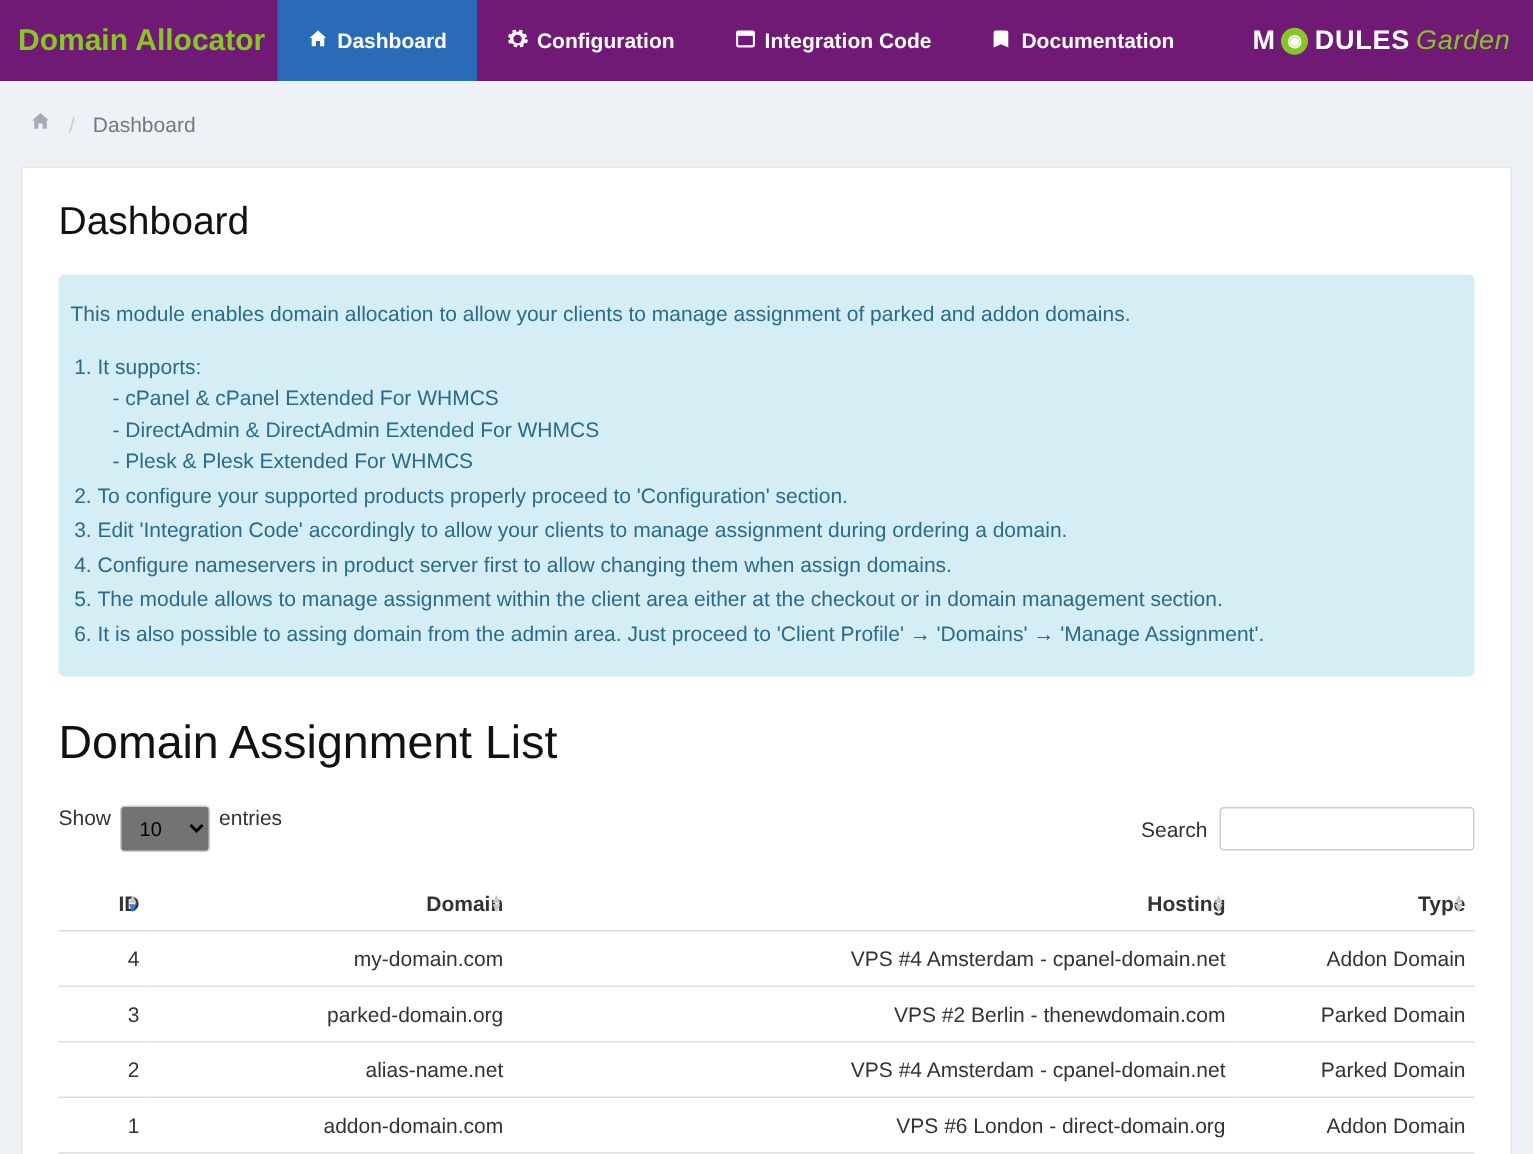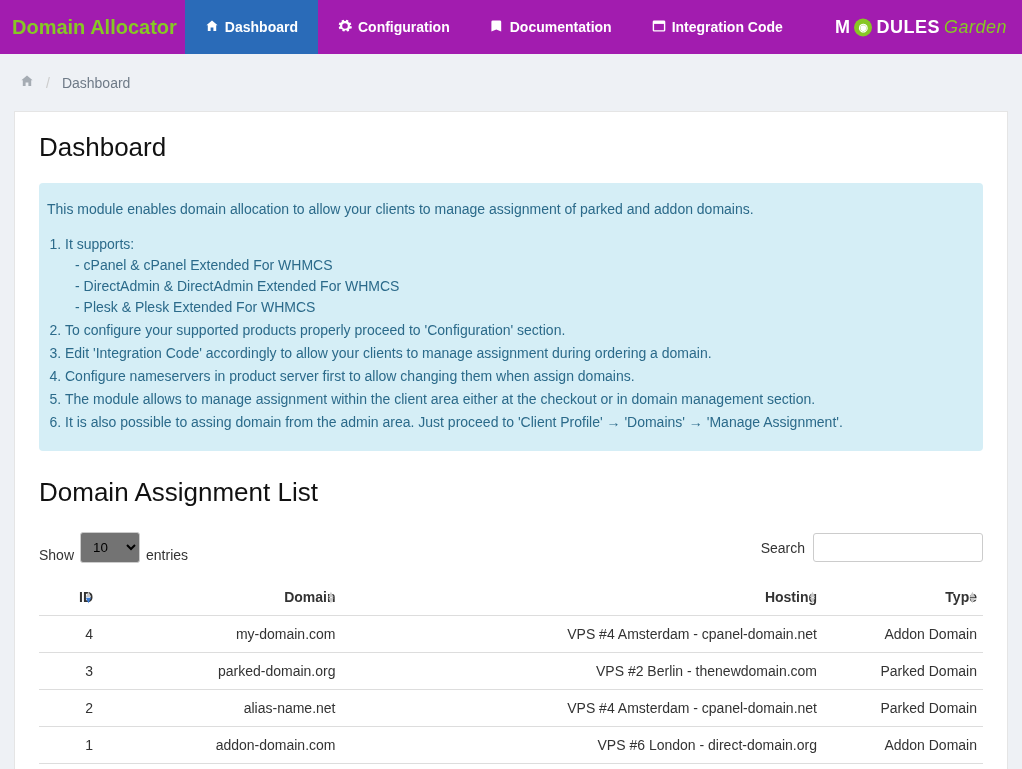--- a/index.html
+++ b/index.html
@@ -4,21 +4,21 @@
 <style>
   * { box-sizing: border-box; margin: 0; padding: 0; }
   body {
     font-family: "Helvetica Neue", Helvetica, Arial, sans-serif;
     font-size: 14px;
     color: #333;
     background: #eef1f5;
   }
   
   .navbar {
-    background: #a21caf;
+    background: #701a75;
     height: 54px;
     display: flex;
     align-items: center;
     padding: 0 0 0 12px;
     position: relative;
   }
   .brand {
     font-size: 20px;
     font-weight: bold;
     color: #87c725;
@@ -92,33 +92,33 @@
     font-size: 14px;
     line-height: 1.5;
     margin-bottom: 26px;
   }
   .info-box p { margin-bottom: 14px; }
   .info-box ol { list-style: decimal; padding-left: 18px; }
   .info-box ol > li { margin-bottom: 2px; }
   .info-box .sublist { margin-left: 10px; list-style:none; padding:0;}
   .info-box .sublist li::before { content:"- "; }
   h2.section-title {
-    font-size: 26px;
+    font-size: 31px;
     font-weight: 400;
     color: #111;
     margin: 8px 0 24px 0;
   }
   
   .dt-controls {
     display:flex;
     justify-content:space-between;
     align-items:center;
     margin-bottom: 16px;
   }
-  .dt-length { display:flex; align-items:flex-end; gap:6px; }
+  .dt-length { display:flex; align-items:flex-start; gap:6px; }
   .dt-length select {
     padding: 6px 8px;
     border:1px solid #ccc;
     border-radius:3px;
     min-width:60px;
     background:#737373;
   }
   .dt-search { display:flex; align-items:center; gap:8px; }
   .dt-search input {
     border:1px solid #ccc;
@@ -171,33 +171,33 @@
       <span class="ico">
         <svg width="14" height="14" viewBox="0 0 20 20" fill="currentColor">
             <path d="M10 6a4 4 0 100 8 4 4 0 000-8zm8 4l2 1-1 3-2-.5-1.5 1.5.5 2-3 1-1-2h-2l-1 2-3-1 .5-2L4 14l-2 .5-1-3 2-1V9l-2-1 1-3 2 .5L5.5 4 5 2l3-1 1 2h2l1-2 3 1-.5 2L16 5.5 18 5l1 3-2 1v2z"></path>
           </svg>
       </span>
       <span>Configuration</span>
     </div>
     <div class="nav-tab">
       <span class="ico">
         <svg width="14" height="14" viewBox="0 0 20 20" fill="currentColor">
-            <path d="M4 2h10a2 2 0 012 2v14l-7-3-7 3V4a2 2 0 012-2z"></path>
-          </svg>
-      </span>
-      <span>Documentation</span>
-    </div>
-    <div class="nav-tab">
-      <span class="ico">
-        <svg width="14" height="14" viewBox="0 0 20 20" fill="currentColor">
             <rect x="2" y="3" width="16" height="14" rx="1" fill="none" stroke="currentColor" stroke-width="2"></rect>
             <rect x="2" y="3" width="16" height="4" fill="currentColor"></rect>
           </svg>
       </span>
       <span>Integration Code</span>
+    </div>
+    <div class="nav-tab">
+      <span class="ico">
+        <svg width="14" height="14" viewBox="0 0 20 20" fill="currentColor">
+            <path d="M4 2h10a2 2 0 012 2v14l-7-3-7 3V4a2 2 0 012-2z"></path>
+          </svg>
+      </span>
+      <span>Documentation</span>
     </div>
   </div>
 
   <div class="logo">
     <span class="logo-m">M</span>
     <span class="logo-dot">◉</span>
     <span class="logo-m">DULES</span>
     <span class="logo-garden">Garden</span>
   </div>
 </div>

